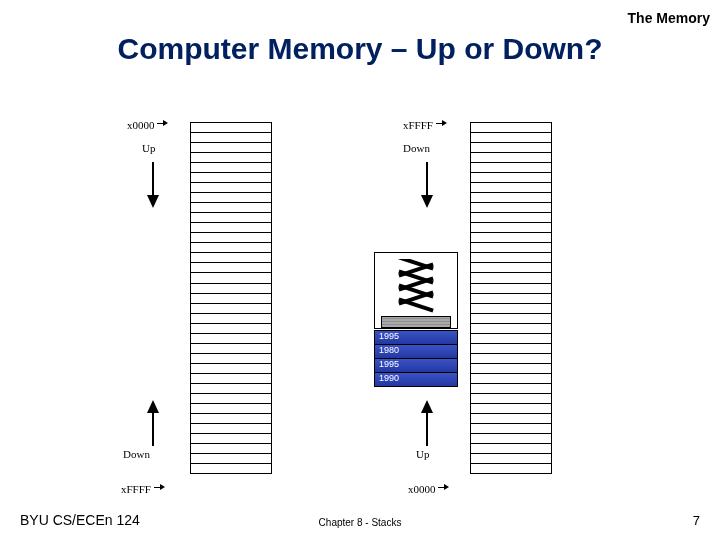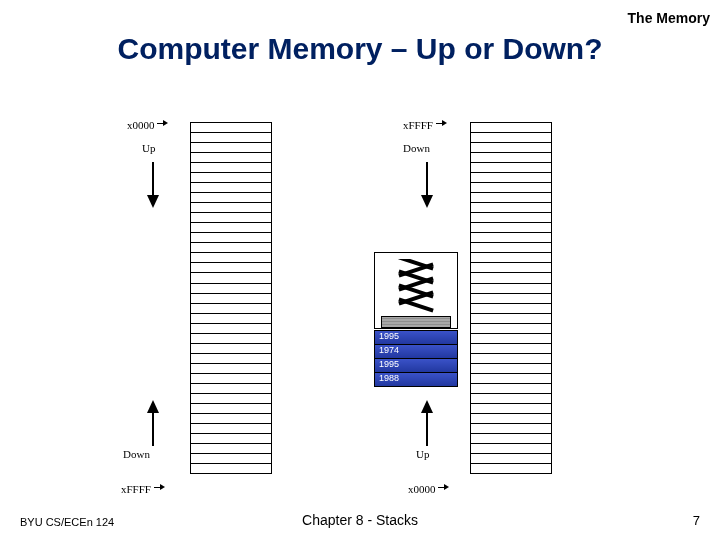--- a/index.html
+++ b/index.html
@@ -136,28 +136,28 @@
     color: #fff;
     font-size: 9px;
     line-height: 11px;
     padding-left: 4px;
     margin-top: -1px;
   }
   .footer-left {
     position: absolute;
     left: 20px;
     bottom: 12px;
-    font-size: 11px;
+    font-size: 14px;
   }
   .footer-center {
     position: absolute;
     left: 0; right: 0;
     bottom: 12px;
     text-align: center;
-    font-size: 14px;
+    font-size: 10px;
   }
   .footer-right {
     position: absolute;
     right: 20px;
     bottom: 12px;
     font-size: 13px;
   }
 </style>
 </head>
 <body>
@@ -289,21 +289,21 @@
       <div class="spring-line" style="top:16px; transform:rotate(18deg);"></div>
       <div class="spring-line" style="top:23px; transform:rotate(-18deg);"></div>
       <div class="spring-line" style="top:30px; transform:rotate(18deg);"></div>
       <div class="spring-line" style="top:37px; transform:rotate(-18deg);"></div>
       <div class="spring-line" style="top:44px; transform:rotate(18deg);"></div>
     </div>
     <div class="pez-base"></div>
   </div>
   <div class="candies">
     <div class="candy">1995</div>
-    <div class="candy">1974</div>
+    <div class="candy">1980</div>
     <div class="candy">1995</div>
-    <div class="candy">1988</div>
+    <div class="candy">1990</div>
   </div>
 </div>
 
 <div class="footer-left">BYU CS/ECEn 124</div>
 <div class="footer-center">Chapter 8 - Stacks</div>
 <div class="footer-right">7</div>
 
 </body></html>

